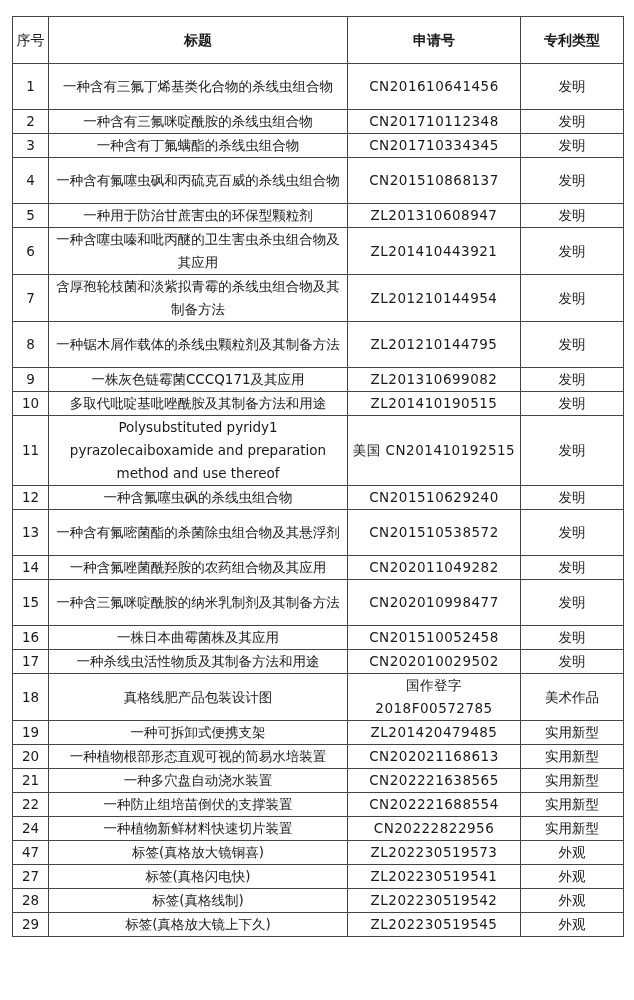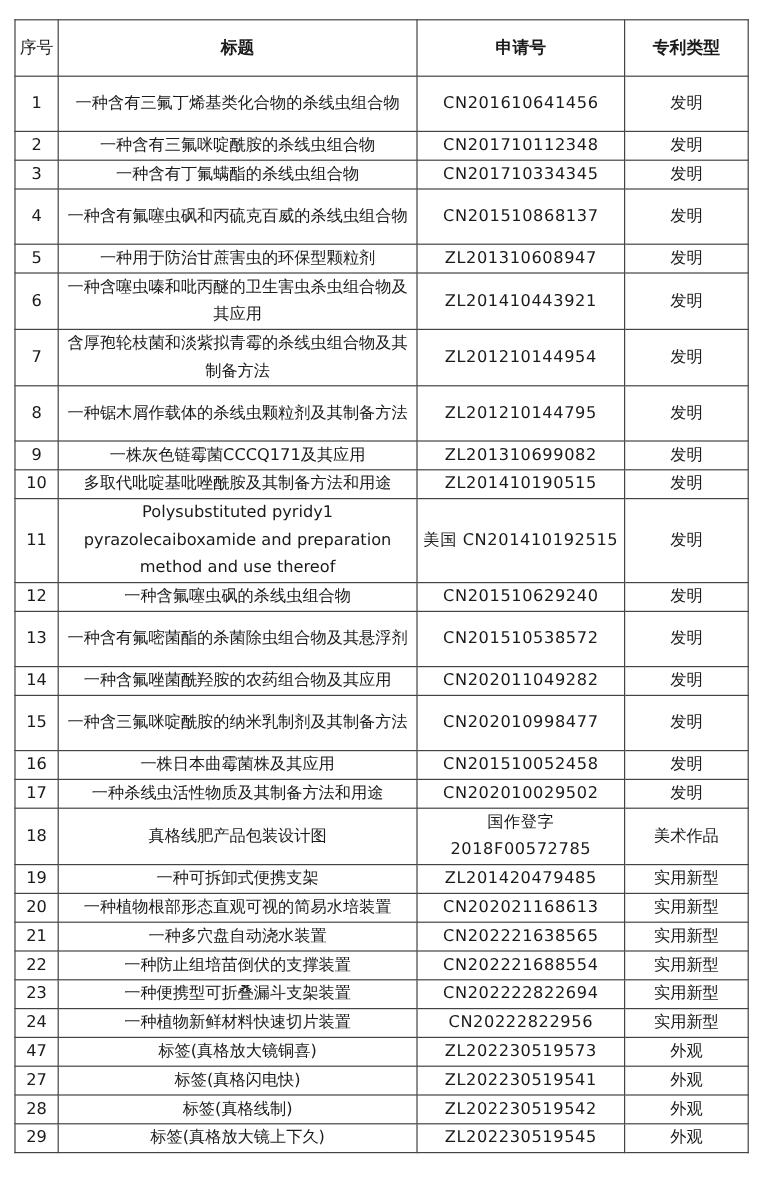--- a/index.html
+++ b/index.html
@@ -159,26 +159,20 @@
         <td>一种多穴盘自动浇水装置</td>
         <td class="num">CN202221638565</td>
         <td>实用新型</td>
       </tr>
       <tr style="height: 23px;">
         <td>22</td>
         <td>一种防止组培苗倒伏的支撑装置</td>
         <td class="num">CN202221688554</td>
         <td>实用新型</td>
       </tr>
-      <tr style="height: 23px;">
-        <td>23</td>
-        <td>一种便携型可折叠漏斗支架装置</td>
-        <td class="num">CN202222822694</td>
-        <td>实用新型</td>
-      </tr>
       <tr style="height: 23px; padding-left: 36px;">
         <td>24</td>
         <td>一种植物新鲜材料快速切片装置</td>
         <td class="num">CN20222822956</td>
         <td>实用新型</td>
       </tr>
       <tr style="height: 23px;">
         <td>47</td>
         <td>标签(真格放大镜铜喜)</td>
         <td class="num">ZL202230519573</td>

